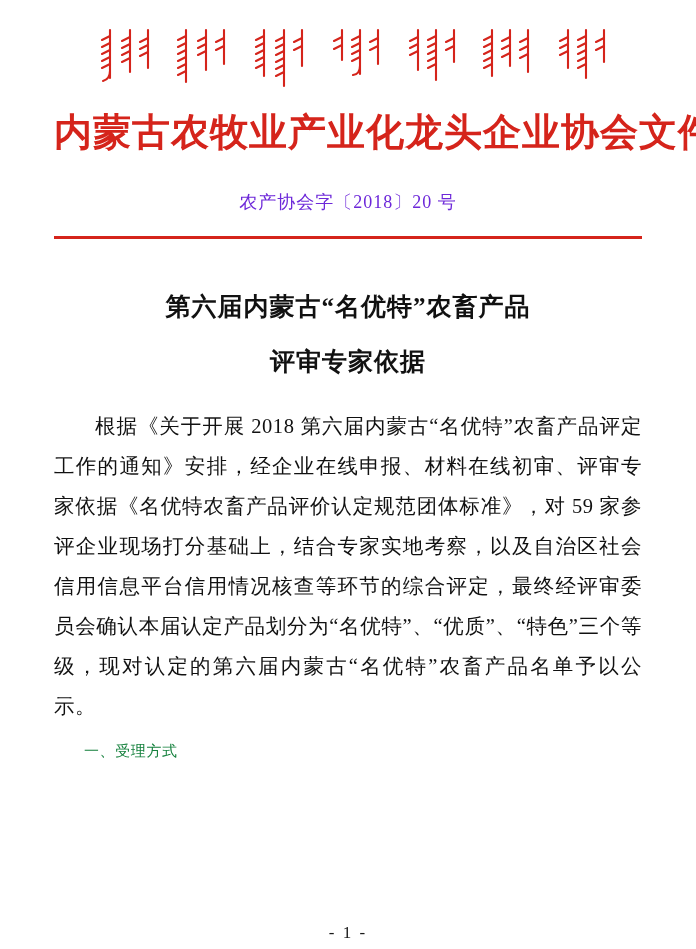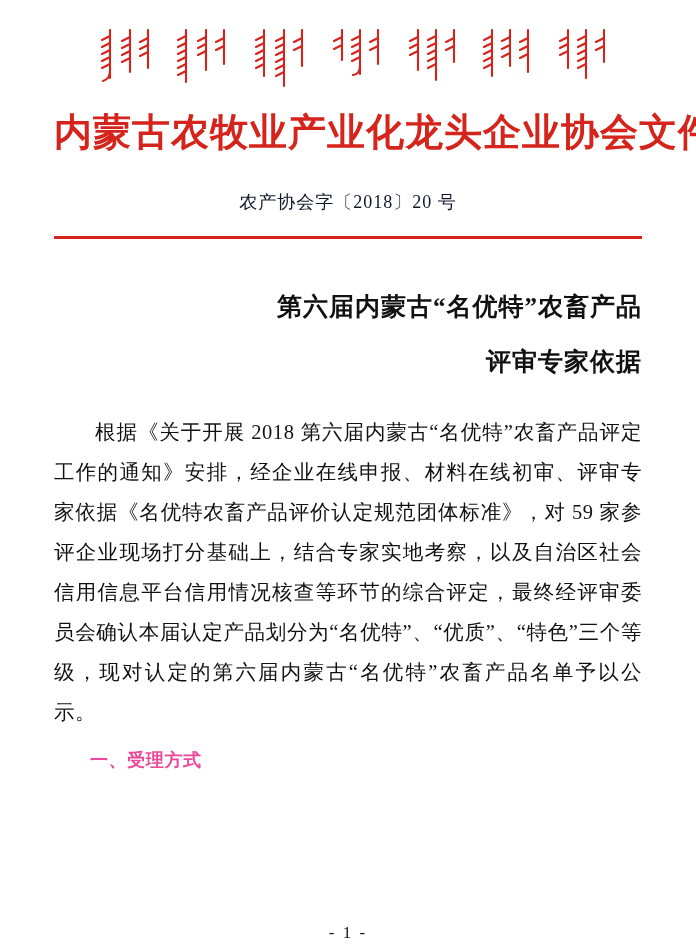--- a/index.html
+++ b/index.html
@@ -43,61 +43,61 @@
     font-weight: bold;
     font-size: 38px;
     letter-spacing: 1px;
     line-height: 1.16;
     white-space: nowrap;
   }
   .doc-number {
     margin-top: 36px;
     text-align: center;
     font-size: 18px;
-    color: #0f172a;
+    color: #6d28d9;
     letter-spacing: 1px;
     font-family: "Liberation Serif", "DejaVu Serif", serif;
   }
   .red-rule {
     margin: 22px 0 0 0;
     height: 3px;
     background: #d5241b;
     width: 100%;
   }
   .heading-block {
     margin-top: 40px;
-    text-align: right;
+    text-align: center;
   }
   .heading-line {
     font-size: 25px;
     font-weight: bold;
     letter-spacing: 1px;
     line-height: 2.2;
     color: #111111;
   }
   .body-block {
-    margin-top: 24px;
+    margin-top: 18px;
     font-size: 20.5px;
     line-height: 1.95;
     text-align: justify;
     letter-spacing: 0.6px;
     color: #111111;
   }
   .body-para {
     text-indent: 2em;
     margin: 0;
   }
   .section-heading {
     margin-top: 10px;
-    font-size: 18px;
-    font-weight: bold;
+    font-size: 15px;
+    font-weight: normal;
     text-indent: 2em;
     letter-spacing: 0.6px;
     line-height: 1.95;
-    color: #ec4899;
+    color: #15803d;
   }
   .page-number {
     position: absolute;
     left: 0;
     right: 0;
     bottom: 32px;
     text-align: center;
     font-size: 17px;
     letter-spacing: 2px;
     color: #1a1a1a;

